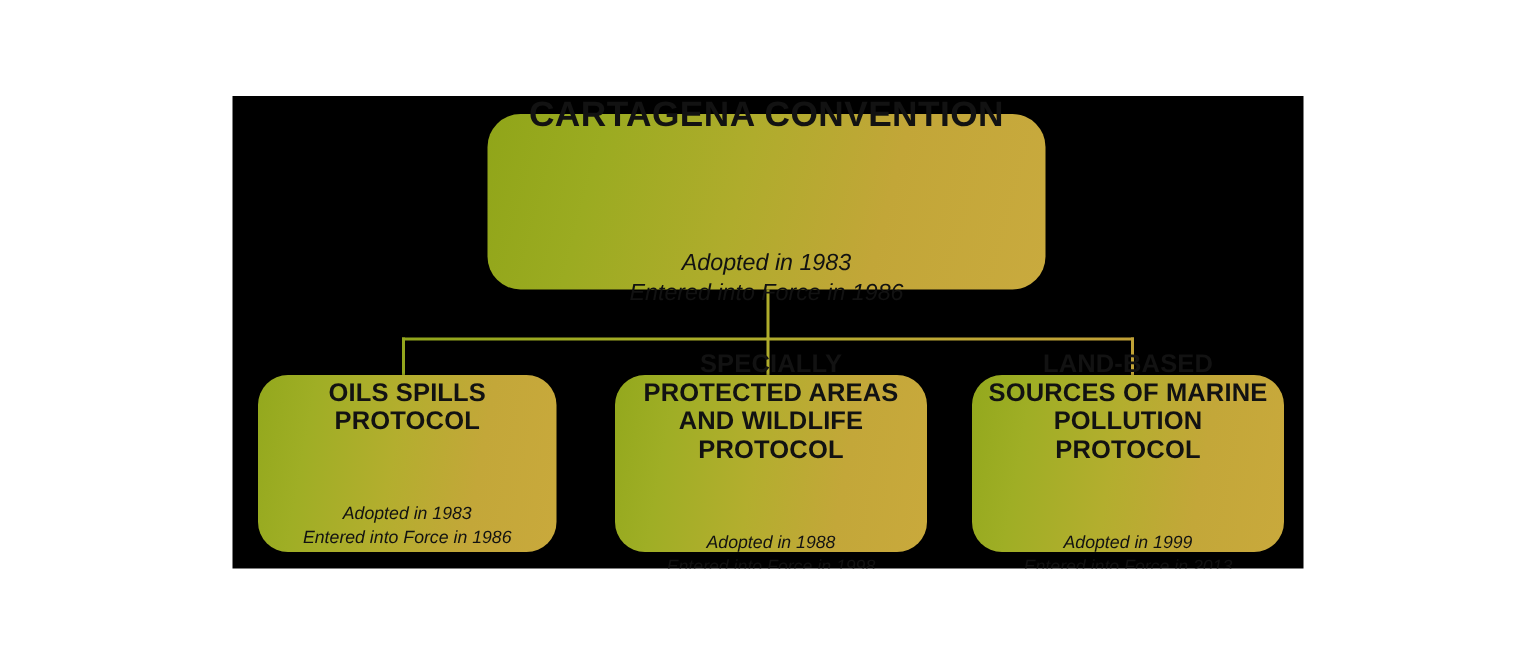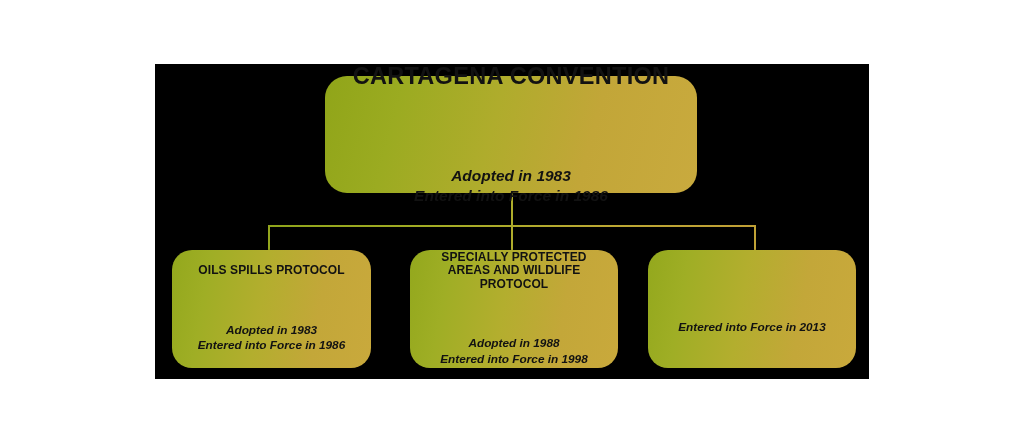--- a/index.html
+++ b/index.html
@@ -71,27 +71,27 @@
     font-weight: bold;
     letter-spacing: 0.1px;
     line-height: 1.12;
   }
   .node-root .node-title {
     font-size: 23.5px;
     margin-bottom: 7px;
     letter-spacing: 0.3px;
   }
   .node-child .node-title {
-    font-size: 12px;
+    font-size: 17px;
     margin-bottom: 8px;
   }
 
   .node-meta {
     font-style: italic;
-    font-weight: bold;
+    font-weight: normal;
     line-height: 1.3;
     margin-top: 37px;
   }
   .node-root .node-meta { font-size: 15.5px; }
   .node-child .node-meta { font-size: 11.8px; }
 
   .meta-line { display: block; white-space: nowrap; }
 
   
   .connector {
@@ -151,19 +151,21 @@
 
     <div class="node node-child node-child-2">
       <div class="node-title">SPECIALLY PROTECTED AREAS AND WILDLIFE PROTOCOL</div>
       <div class="node-meta">
         <span class="meta-line">Adopted in 1988</span>
         <span class="meta-line">Entered into Force in 1998</span>
       </div>
     </div>
 
     <div class="node node-child node-child-3">
+      <div class="node-title">LAND-BASED SOURCES OF MARINE POLLUTION PROTOCOL</div>
       <div class="node-meta">
+        <span class="meta-line">Adopted in 1999</span>
         <span class="meta-line">Entered into Force in 2013</span>
       </div>
     </div>
 
   </div>
 </div>
 
 </body></html>

